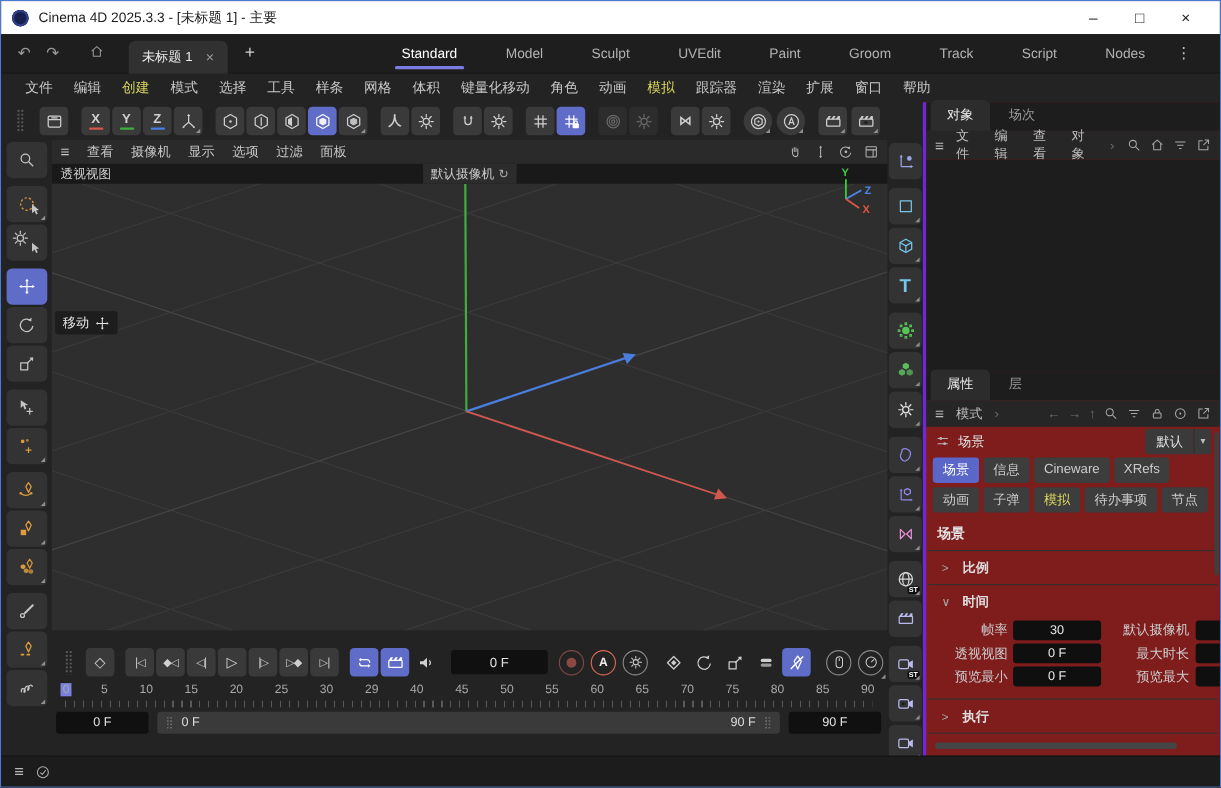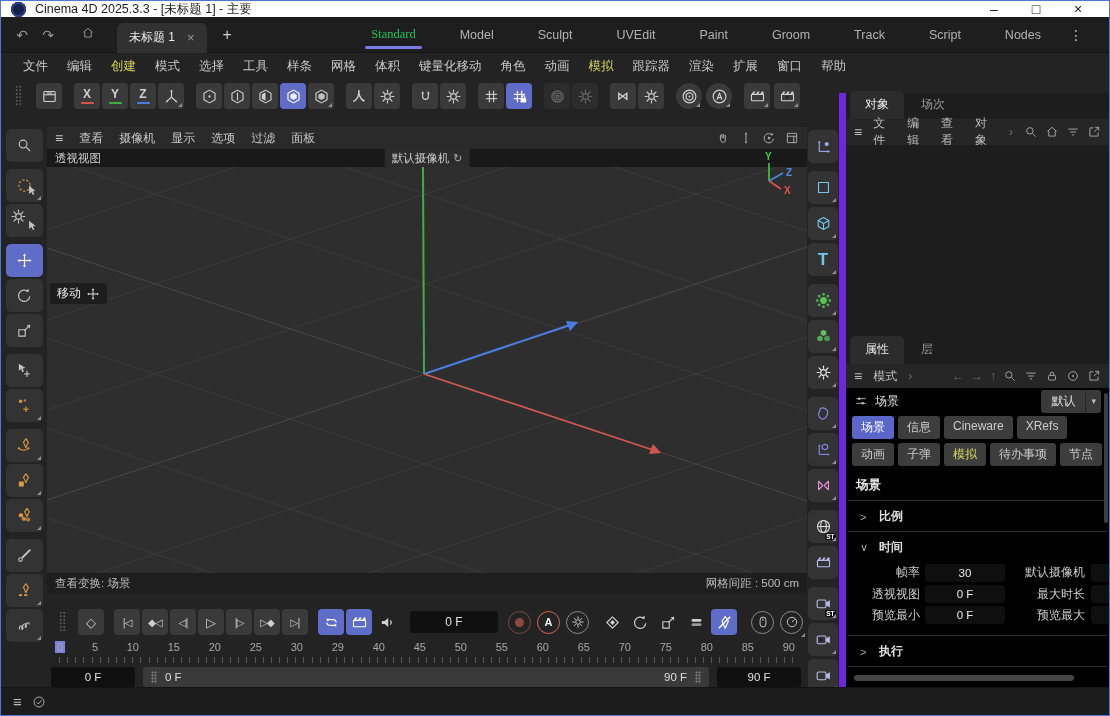--- a/index.html
+++ b/index.html
@@ -1,38 +1,38 @@
 <!DOCTYPE html>
 <html><head>
 <meta charset="utf-8">
 <style>
   * { margin:0; padding:0; box-sizing:border-box; }
   body { background:#555; font-family:"Liberation Sans","DejaVu Sans",sans-serif; }
   .app { position:relative; width:1110px; height:716px; background:#232323; color:#c8c8c8;
          font-size:12px; overflow:hidden; border:1px solid #4d79d6; }
 
   
-  .titlebar { height:16px; background:#ffffff; color:#1c1c1c; display:flex; align-items:center; padding:4px 10px; }
+  .titlebar { height:30px; background:#ffffff; color:#1c1c1c; display:flex; align-items:center; padding:4px 10px; }
   .logo { width:15px; height:15px; border-radius:50%; background:#16214d;
           box-shadow:inset 0 0 0 2px #31428c, inset 0 0 0 5px #16214d; }
   .title-text { margin-left:9px; font-size:12.5px; }
   .win-btns { margin-left:auto; display:flex; gap:0; }
   .win-btn { width:42px; text-align:center; font-size:14px; color:#222; }
 
   
   .tabrow { height:36px; background:#1e1e1e; display:flex; align-items:center; border-bottom:1px solid #141414; }
   .hist { width:26px; text-align:center; color:#9a9a9a; font-size:14px; }
   .homeb { width:30px; text-align:center; color:#9a9a9a; }
   .doctab { height:30px; margin-top:6px; margin-left:14px; background:#313131; border-radius:6px 6px 0 0;
             display:flex; align-items:center; gap:12px; padding:0 12px; color:#ececec; }
   .doctab .x { color:#9a9a9a; font-size:13px; }
   .addtab { margin-left:16px; color:#cfcfcf; font-size:16px; }
   .ltabs { margin-left:auto; margin-right:20px; display:flex; align-items:center; }
   .ltab { position:relative; padding:0 22px; height:36px; display:flex; align-items:center; color:#b2b2b2; font-size:12.5px; }
-  .ltab.active { color:#22c55e;font-family:Liberation Serif, serif; }
+  .ltab.active { color:#ffffff; }
   .ltab.active::after { content:""; position:absolute; left:16px; right:16px; bottom:4px; height:3px;
                         border-radius:2px; background:#7b7be4; }
   .moreb { width:26px; text-align:center; color:#c0c0c0; font-size:14px; }
 
   
   .menubar { height:26px; display:flex; align-items:center; gap:19px; padding-left:22px; background:#232323; font-size:12.5px; }
   .menubar span { color:#c8c8c8; }
   .menubar span.hl { color:#d6d45c; }
 
   
@@ -106,22 +106,22 @@
   
   .right-col { position:absolute; left:806px; width:32px; top:0; bottom:0; background:#232323;
                display:flex; flex-direction:column; align-items:center; padding-top:3px; }
   .rcbtn { position:relative; width:30px; height:33px; background:#333333; border-radius:5px; margin-bottom:3px;
            display:flex; align-items:center; justify-content:center; flex:none; }
   .rcbtn.gap { margin-top:5px; }
   .badge { position:absolute; right:2px; bottom:3px; background:#0d0d0d; color:#fff; font-size:6.5px;
            padding:0 1.5px; border-radius:2px; font-weight:bold; letter-spacing:0; }
 
   
-  .right-panel { position:absolute; left:838px; right:0; top:-34px; bottom:0; background:#000000;
-                 border-left:7px solid #6d28d9; display:flex; flex-direction:column; }
+  .right-panel { position:absolute; left:838px; right:0; top:-34px; bottom:0; background:#7f1d1d;
+                 border-left:3px solid #6d28d9; display:flex; flex-direction:column; }
   .ptabs { height:26px; background:#1d1d1d; display:flex; align-items:flex-end; padding-left:4px; gap:2px; }
   .ptab { padding:5px 15px 6px; font-size:12px; color:#9a9a9a; }
   .ptab.active { background:#2c2c2c; color:#ececec; border-radius:5px 5px 0 0; }
   .pmenu { height:26px; display:flex; align-items:center; gap:11px; padding:0 8px; font-size:12px; color:#bdbdbd; background:#262626; }
   .pmenu .icons { margin-left:auto; display:flex; gap:7px; align-items:center; color:#a8a8a8; }
   .pmenu .dim { color:#6f6f6f; }
   .om-list { height:208px; background:#1d1d1d; }
   .obj-row { height:28px; display:flex; align-items:center; gap:7px; padding:0 8px; }
   .preset { margin-left:auto; display:flex; }
   .preset-main { background:#3a3a3a; border-radius:3px 0 0 3px; padding:3px 10px; color:#e2e2e2; }
@@ -802,24 +802,20 @@
         </div>
 
         <div class="tool-hint">
           <span>移动</span>
           <svg class="ic sm">
               <use href="#s-move"></use>
             </svg>
         </div>
       </div>
 
-      <div class="vp-info">
-        <span>查看变换: 场景</span>
-        <span>网格间距 : 500 cm</span>
-      </div>
       <div class="vp-gap"></div>
 
       <div class="transport">
         <div class="handle"></div>
         <div class="tbtn">
             <span style="font-size:13px">◇</span>
           </div>
         <div class="tr-group">
           <div class="tbtn">
               <span class="glyphb">|◁</span>

